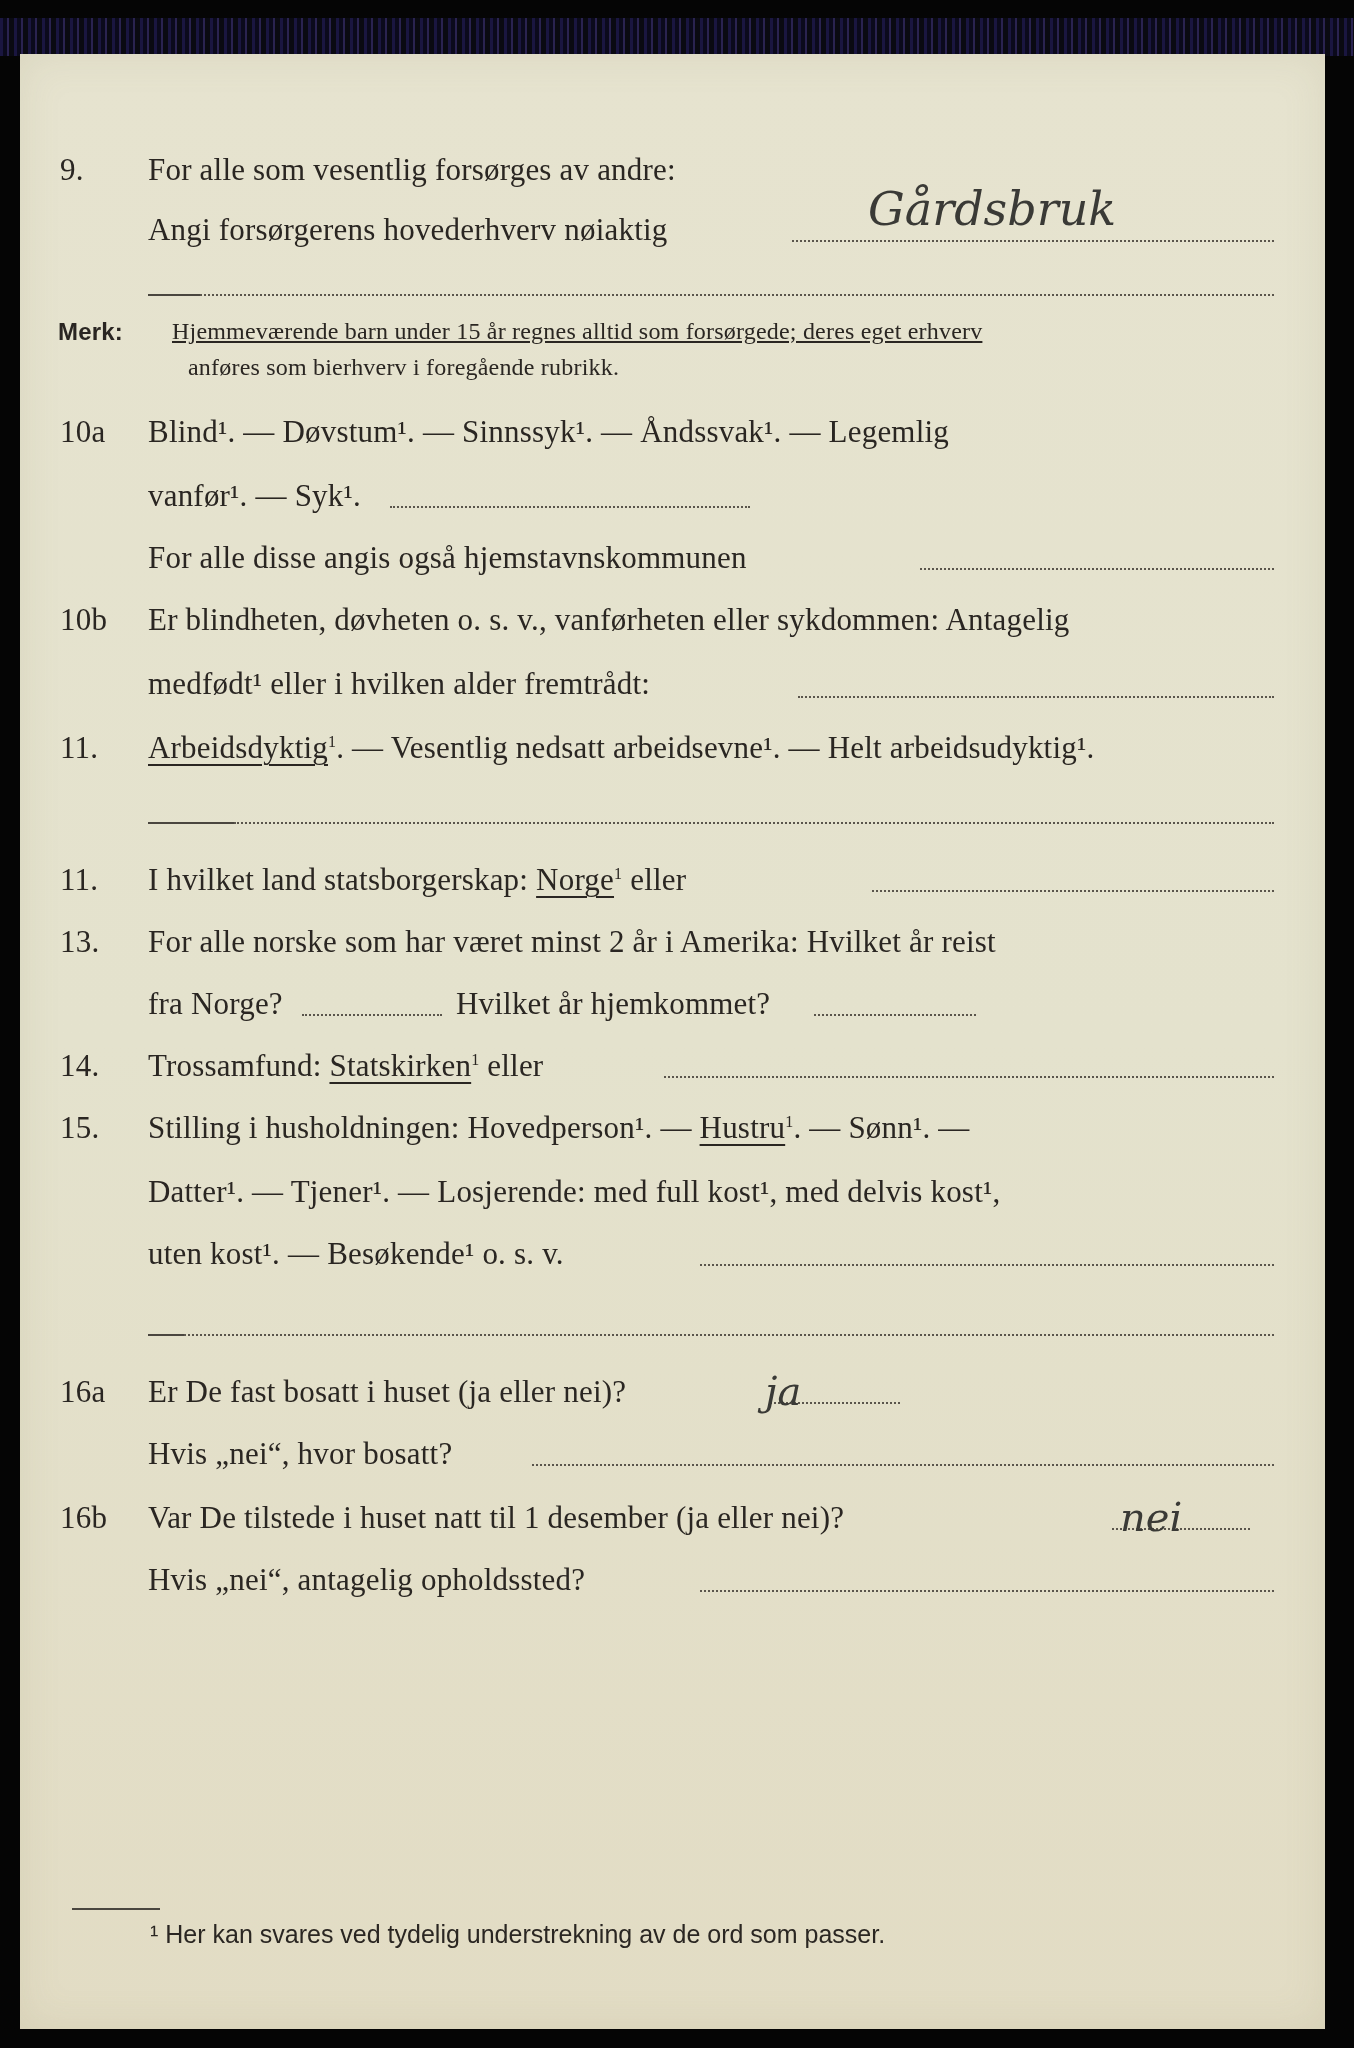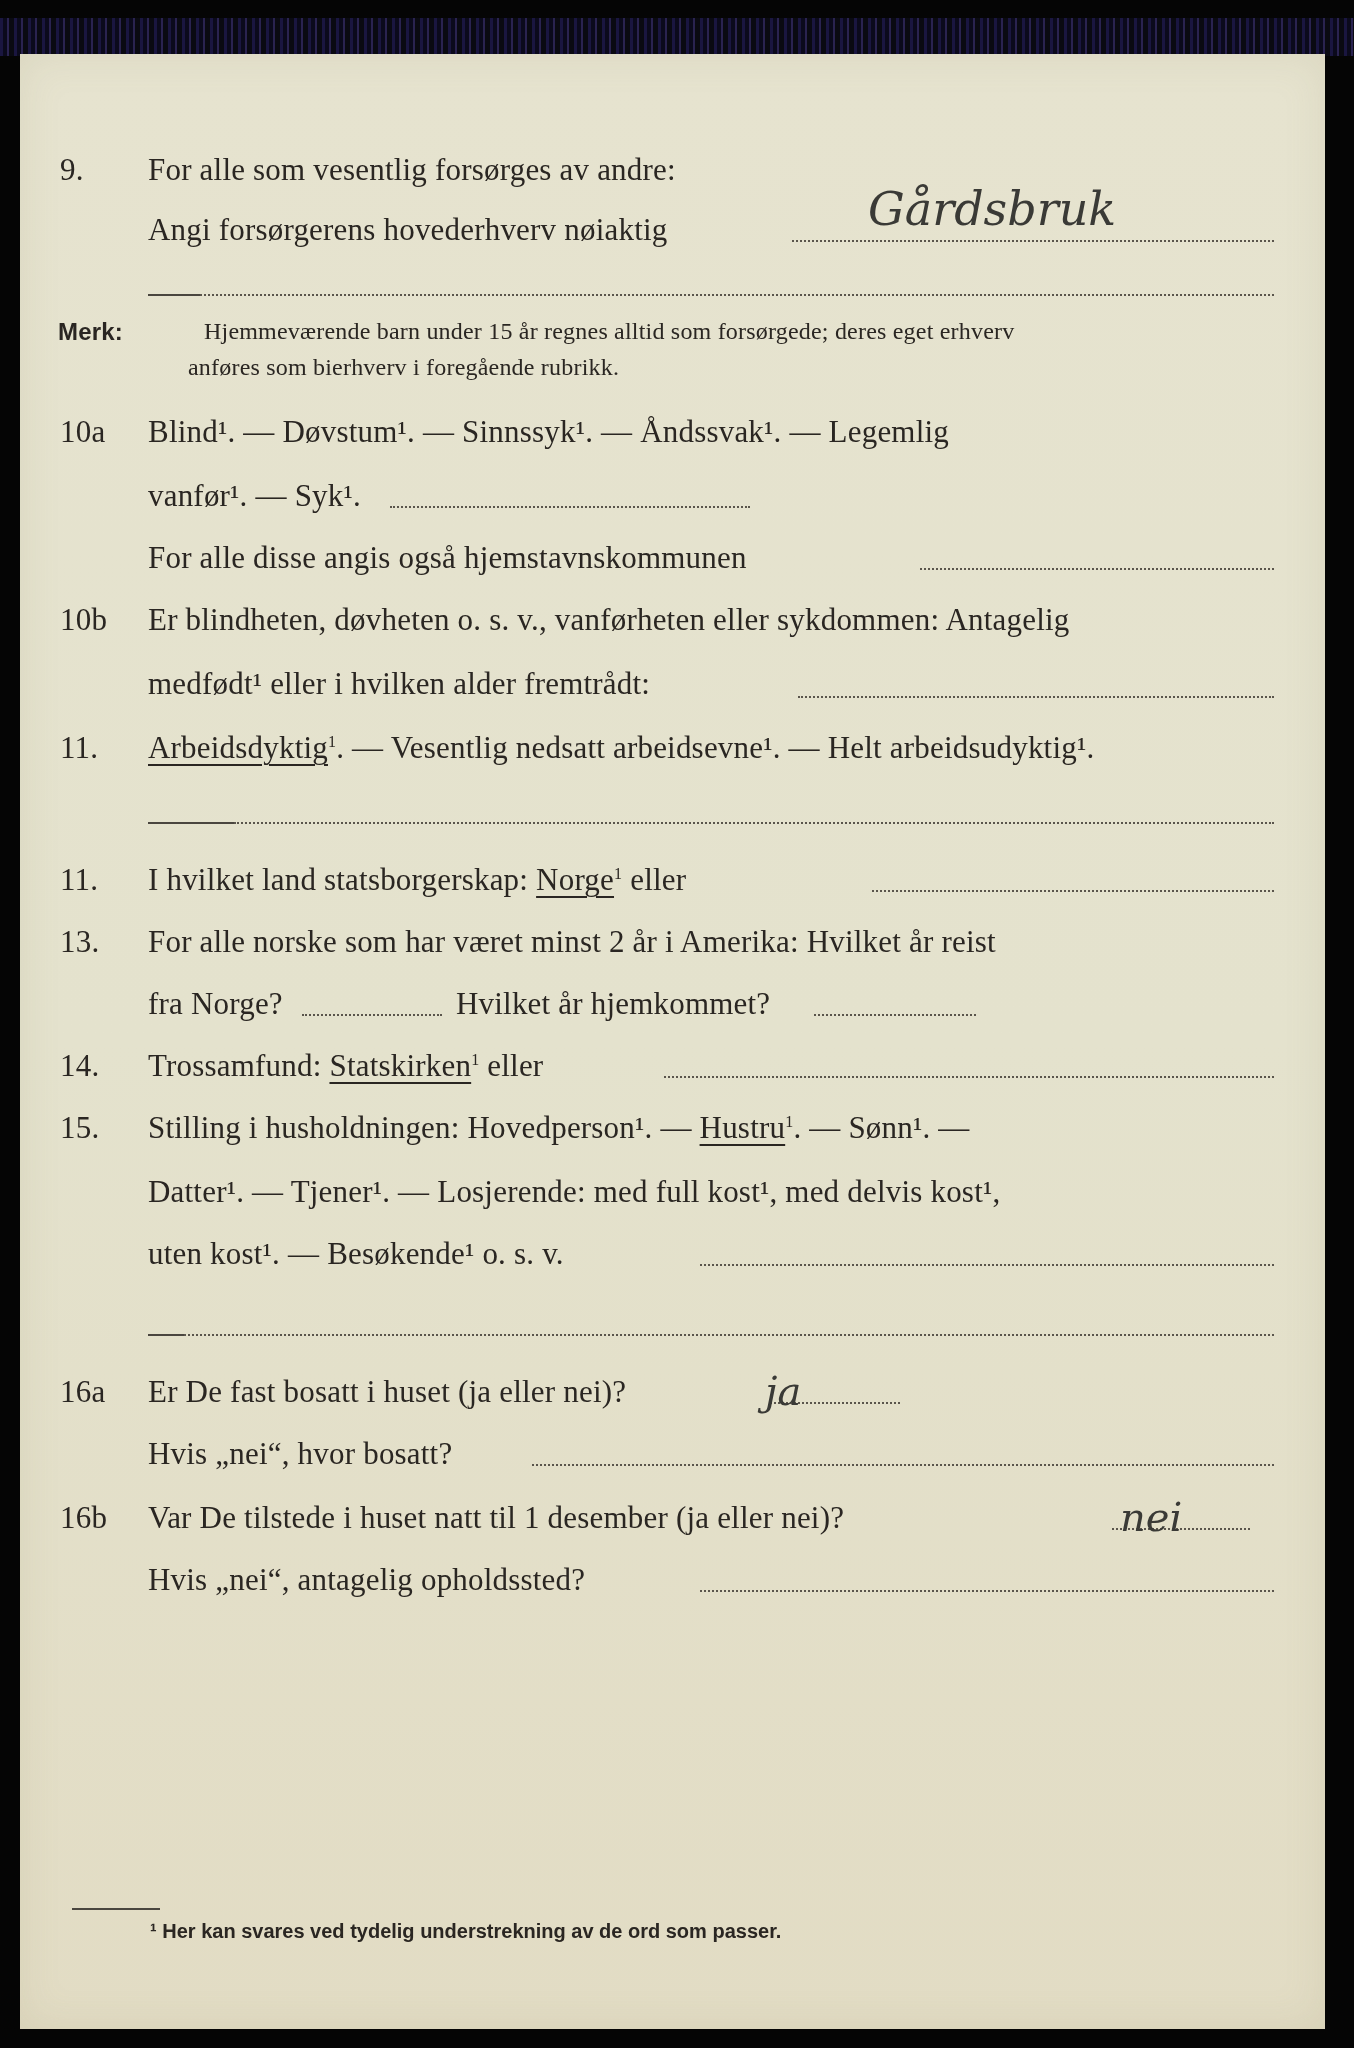--- a/index.html
+++ b/index.html
@@ -31,21 +31,21 @@
   }
   .solidline { position: absolute; height: 0; border-bottom: 2px solid #4a463f; }
   .merk { font-size: 24px; }
   .merk .lbl { position: absolute; left: 38px; font-weight: bold; font-family: "Liberation Sans", sans-serif; }
   .hand {
     position: absolute; font-family: "DejaVu Serif", serif; font-style: italic;
     color: #3a3a36; font-size: 40px; text-align: right;
   }
   .ul { text-decoration: underline; text-decoration-thickness: 2px; text-underline-offset: 6px; }
   sup { font-size: 16px; vertical-align: super; line-height: 0; }
-  .foot { position: absolute; left: 130px; font-size: 20px; font-weight: bold; font-family: "Liberation Sans", sans-serif; }
+  .foot { position: absolute; left: 130px; font-size: 25px; font-weight: normal; font-family: "Liberation Sans", sans-serif; }
   .footrule { position: absolute; left: 52px; width: 88px; border-bottom: 2px solid #4a463f; }
 </style>
 </head>
 <body>
 
 <div class="topstrip"></div>
 
 <div class="paper">
 
   <div class="row" style="top:98px;">
@@ -55,21 +55,21 @@
   <div class="row" style="top:158px;">
     <span class="txt">Angi forsørgerens hovederhverv nøiaktig</span>
   </div>
   <div class="dots" style="left:772px; width:482px; top:186px;"></div>
   <div class="hand" style="left:848px; top:128px; font-size:46px;">Gårdsbruk</div>
   <div class="solidline" style="left:128px; width:52px; top:240px;"></div>
   <div class="dots" style="left:180px; width:1074px; top:240px;"></div>
 
   <div class="row merk" style="top:264px;">
     <span class="lbl">Merk:</span>
-    <span class="txt" style="left:184px;">Hjemmeværende barn under 15 år regnes alltid som forsørgede; deres eget erhverv</span>
+    <span class="txt" style="left:152px;text-decoration:underline;">Hjemmeværende barn under 15 år regnes alltid som forsørgede; deres eget erhverv</span>
   </div>
   <div class="row merk" style="top:300px;">
     <span class="txt" style="left:168px;">anføres som bierhverv i foregående rubrikk.</span>
   </div>
 
   <div class="row" style="top:360px;">
     <span class="num">10a</span>
     <span class="txt">Blind¹. — Døvstum¹. — Sinnssyk¹. — Åndssvak¹. — Legemlig</span>
   </div>
   <div class="row" style="top:424px;">

